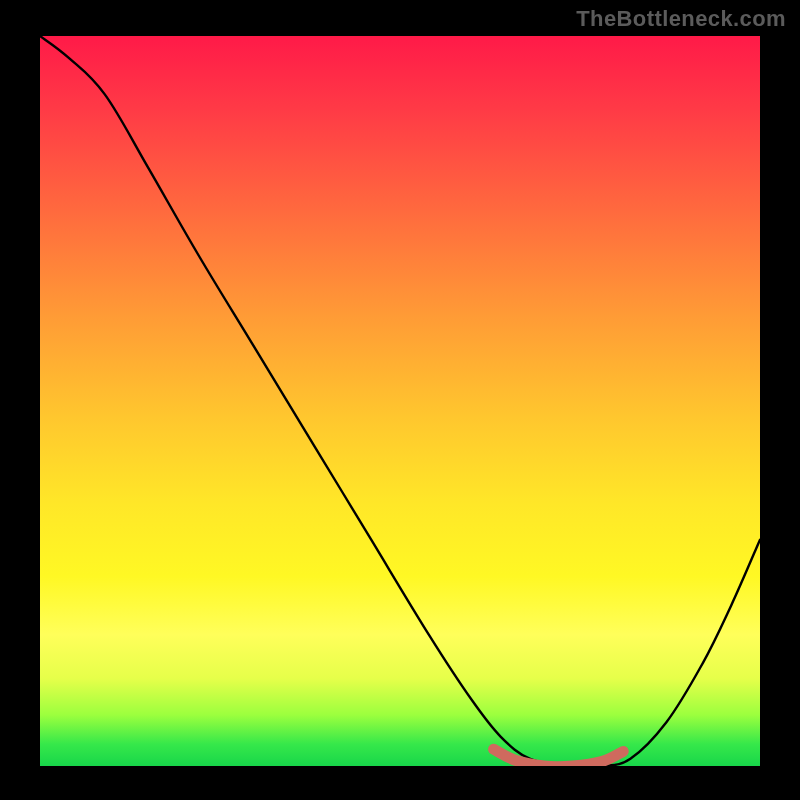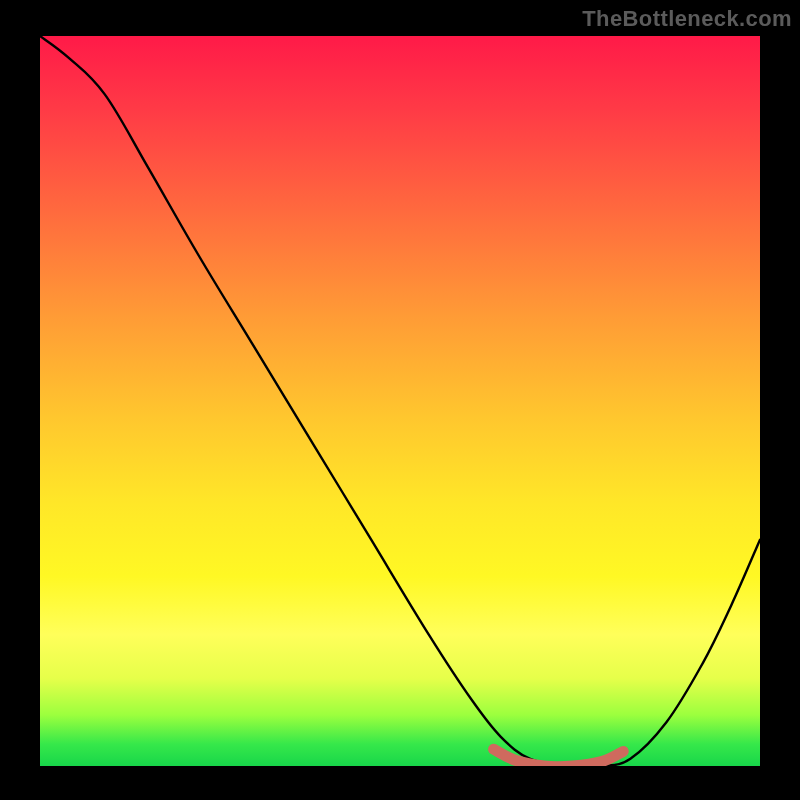--- a/index.html
+++ b/index.html
@@ -13,21 +13,21 @@
   }
   .frame {
     position: relative;
     width: 800px;
     height: 800px;
     background: #000;
   }
   .watermark {
     position: absolute;
     top: 6px;
-    right: 8px;
+    right: 14px;
     color: #5b5b5b;
     font-size: 22px;
     font-weight: 600;
     letter-spacing: 0.4px;
     user-select: none;
   }
   .plot {
     position: absolute;
     left: 40px;
     top: 36px;

